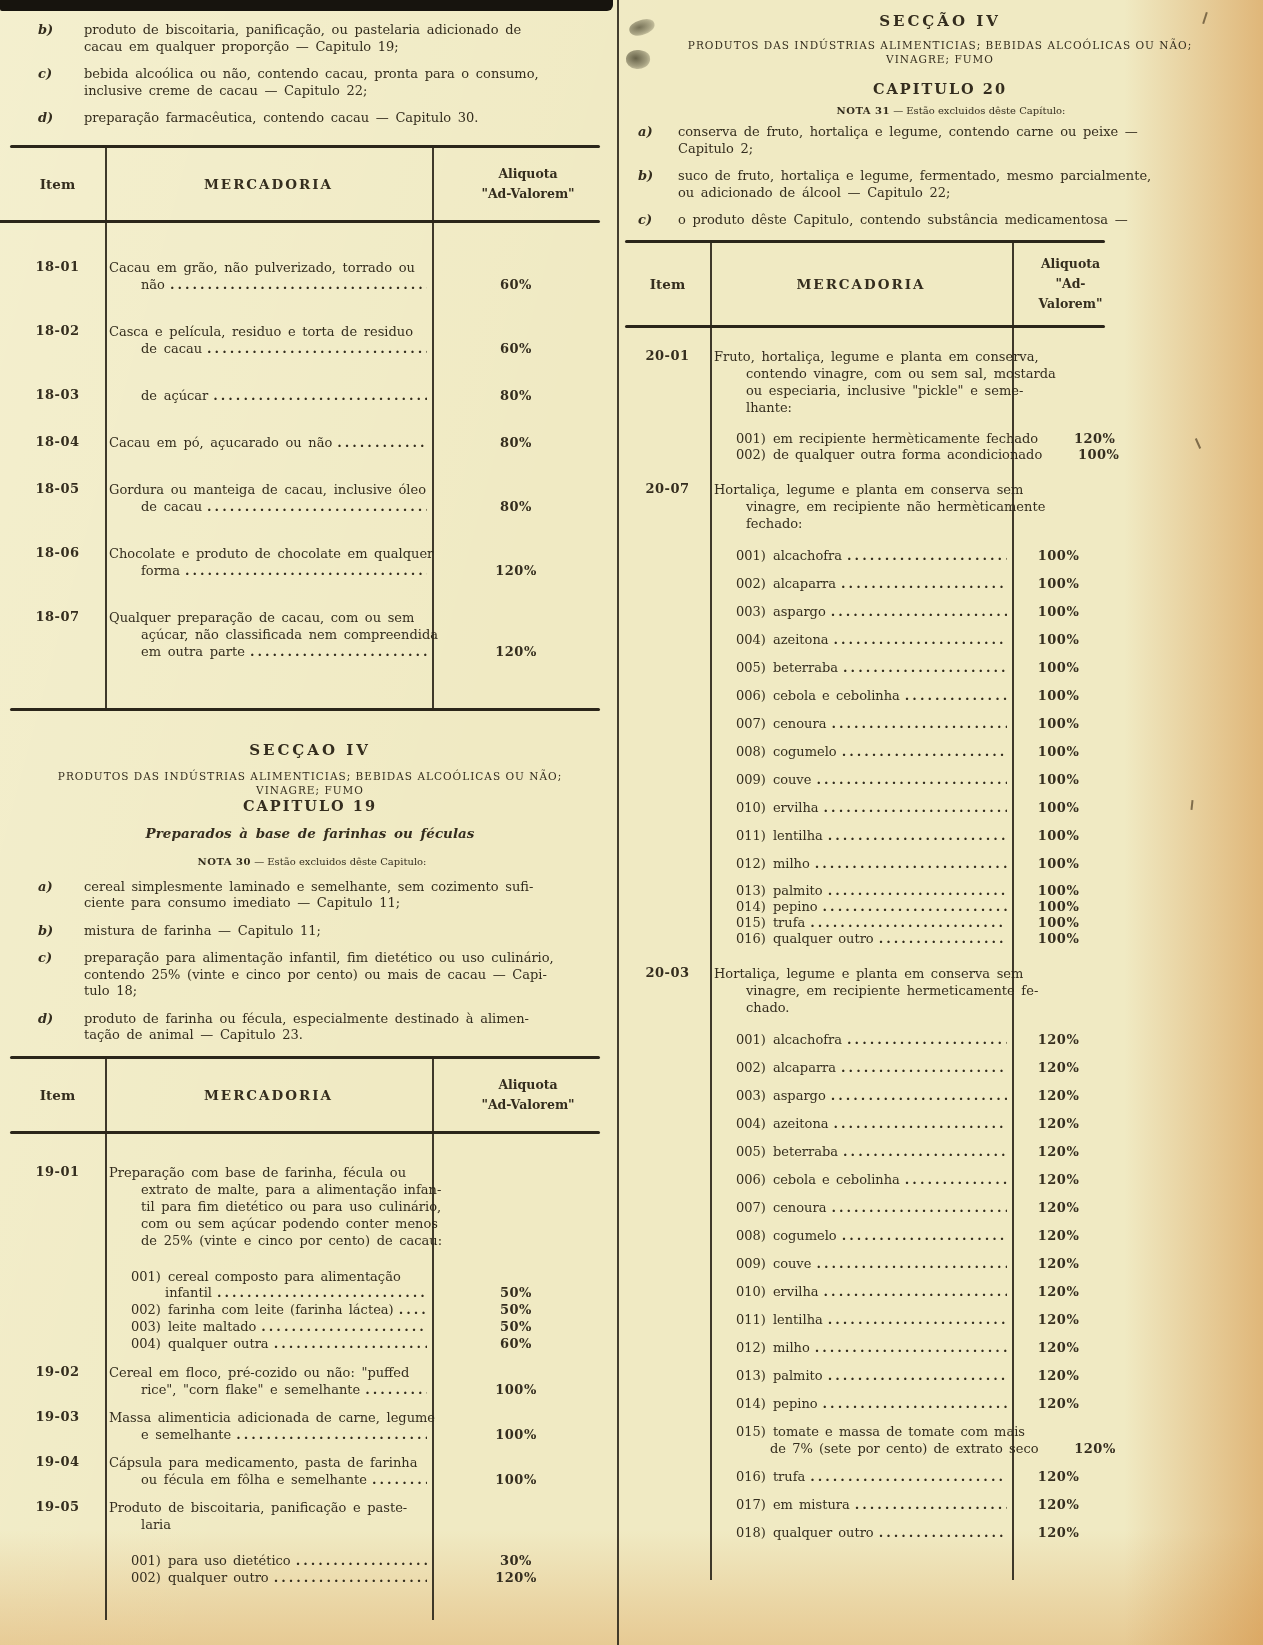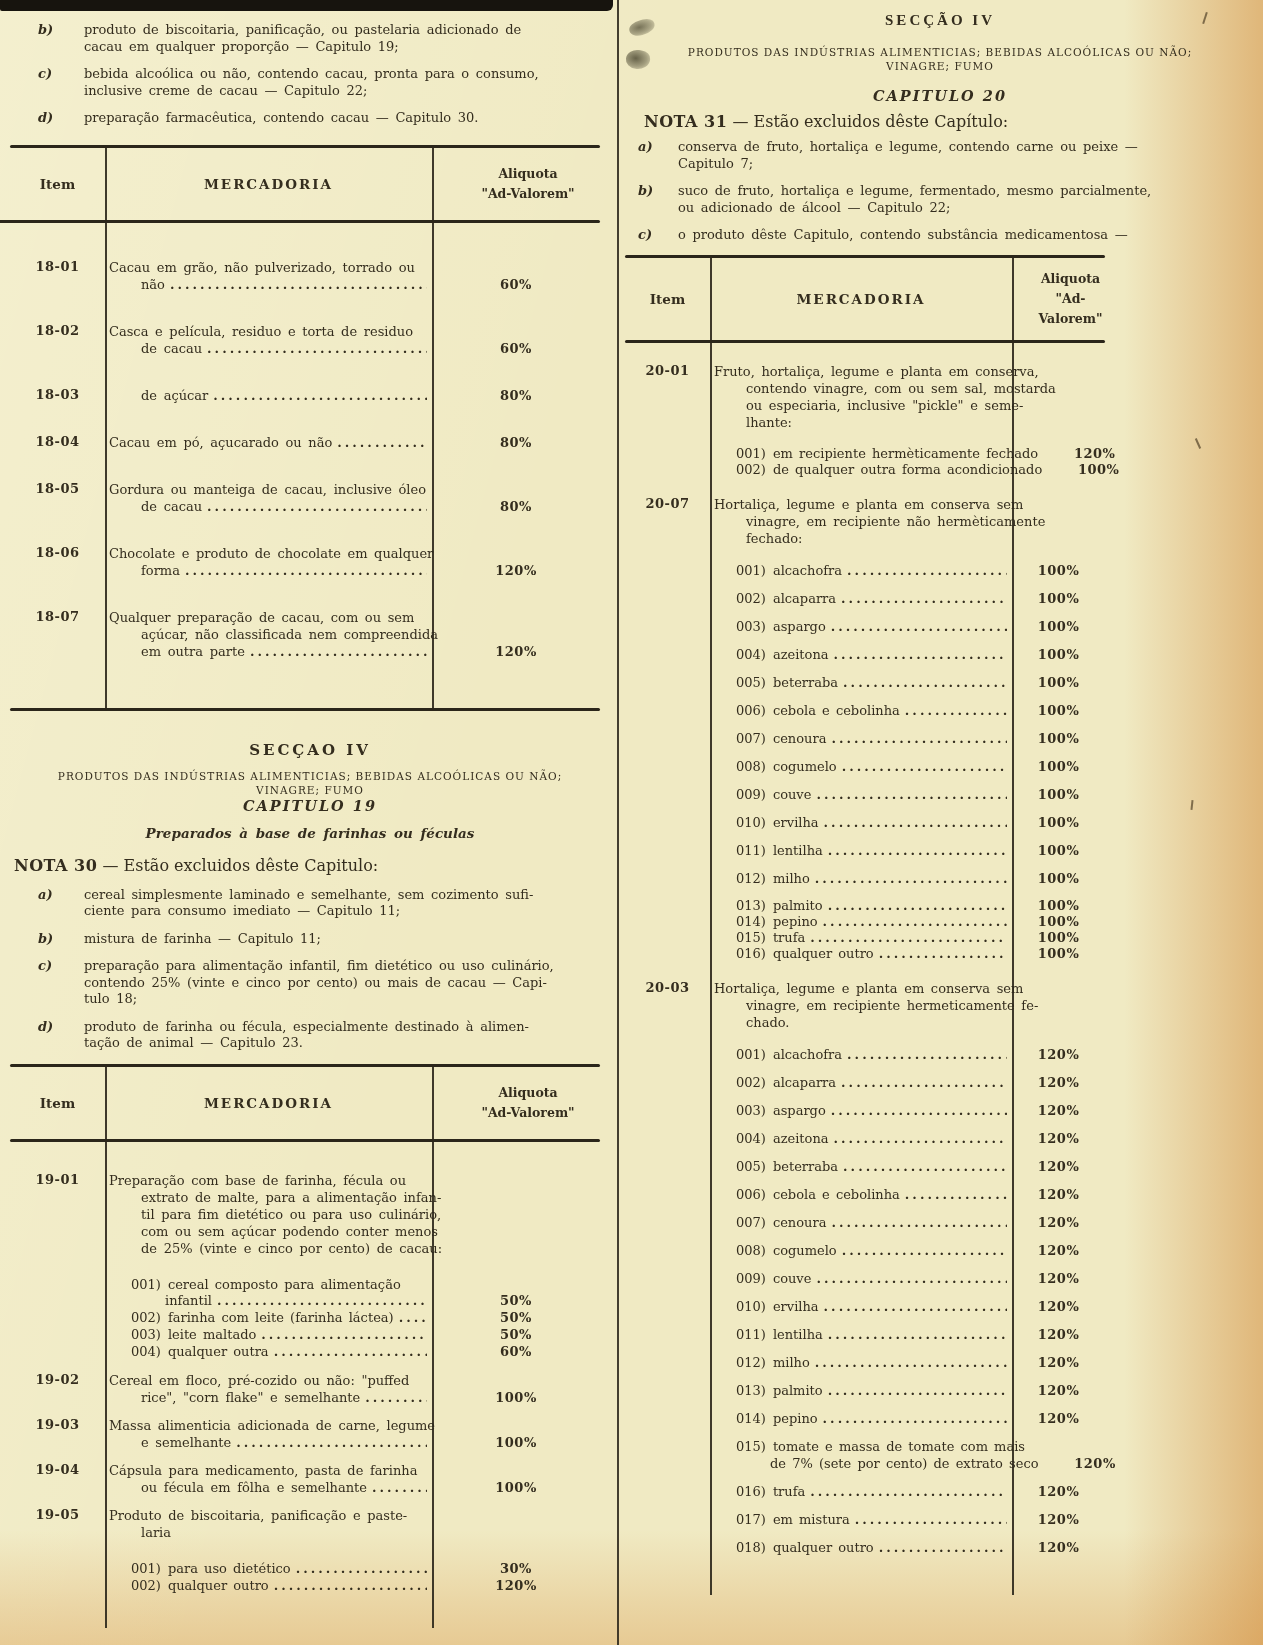--- a/index.html
+++ b/index.html
@@ -32,23 +32,23 @@
   .notes{margin-left:28px;}
   .nitem{display:flex;align-items:flex-start;margin-bottom:11px;line-height:16.5px;}
   .nlabel{width:46px;flex:none;font-weight:bold;font-style:italic;}
   .ntext{flex:1;word-spacing:2.5px;}
   .nline{white-space:nowrap;}
 
   
   .sechead{text-align:center;}
   .sec-title{font-weight:bold;font-size:15px;letter-spacing:3px;}
   .sec-sub{font-weight:normal;font-size:10.5px;letter-spacing:1px;line-height:14px;}
-  .chapter{font-weight:bold;font-style:italic;font-size:14.5px;letter-spacing:2px;}
+  .chapter{font-weight:bold;font-size:14.5px;letter-spacing:2px;}
   .chap-sub{font-style:italic;font-weight:600;font-size:13.5px;word-spacing:3px;}
-  .nota{text-align:left;font-size:16px;margin-left:4px;}
+  .nota{text-align:center;font-size:10px;margin-left:4px;}
   .nota .nlab{font-weight:bold;letter-spacing:.5px;}
 
   
   .ttable{position:relative;width:calc(var(--iw) + var(--dw) + var(--rw));}
   #t18,#t19{--iw:95px;--dw:327px;--rw:168px;}
   #t20{--iw:85px;--dw:302px;--rw:93px;margin-left:3px;}
   .hl{height:3px;background:var(--line,#2b261a);border-radius:2px;}
   .thead{display:grid;grid-template-columns:var(--iw) var(--dw) var(--rw);align-items:center;}
   #t18 .thead,#t19 .thead{height:72px;}
   #t20 .thead{height:82px;}
@@ -93,21 +93,21 @@
   
   #introTop{margin-top:22px;}
   #t18{margin-top:18px;}
   #sec19{margin-top:30px;}
   #sec19 .sec-title{margin-bottom:10px;}
   #sec19 .chapter{}
   #sec19 .chap-sub{margin-top:11px;}
   #sec19 .nota{margin-top:15px;margin-bottom:12px;}
   #t19{margin-top:12px;}
   #sec20{margin-top:12px;}
-  #sec20 .sec-title{margin-bottom:16px;font-family:Liberation Serif, serif;}
+  #sec20 .sec-title{margin-bottom:8px;}
   #sec20 .chapter{margin-top:14px;}
   #sec20 .chap-sub{margin-top:10px;text-align:left;margin-left:2px;}
   #sec20 .nota{margin-top:8px;margin-bottom:8px;margin-left:22px;}
   #nota31{margin-left:16px;}
   #nota31 .nlabel{width:40px;}
   #t20{margin-top:8px;}
 </style>
 </head>
 <body>
 
@@ -398,21 +398,21 @@
       <div class="nota">
         <span class="nlab">NOTA 31</span>
         <span>— Estão excluidos dêste Capítulo:</span>
       </div>
     </div>
     <div class="notes" id="nota31">
         <div class="nitem">
           <span class="nlabel">a)</span>
           <div class="ntext">
             <div class="nline">conserva de fruto, hortaliça e legume, contendo carne ou peixe —</div>
-            <div class="nline">Capitulo 7;</div>
+            <div class="nline">Capitulo 2;</div>
           </div>
         </div>
         <div class="nitem">
           <span class="nlabel">b)</span>
           <div class="ntext">
             <div class="nline">suco de fruto, hortaliça e legume, fermentado, mesmo parcialmente,</div>
             <div class="nline">ou adicionado de álcool — Capitulo 22;</div>
           </div>
         </div>
         <div class="nitem">

